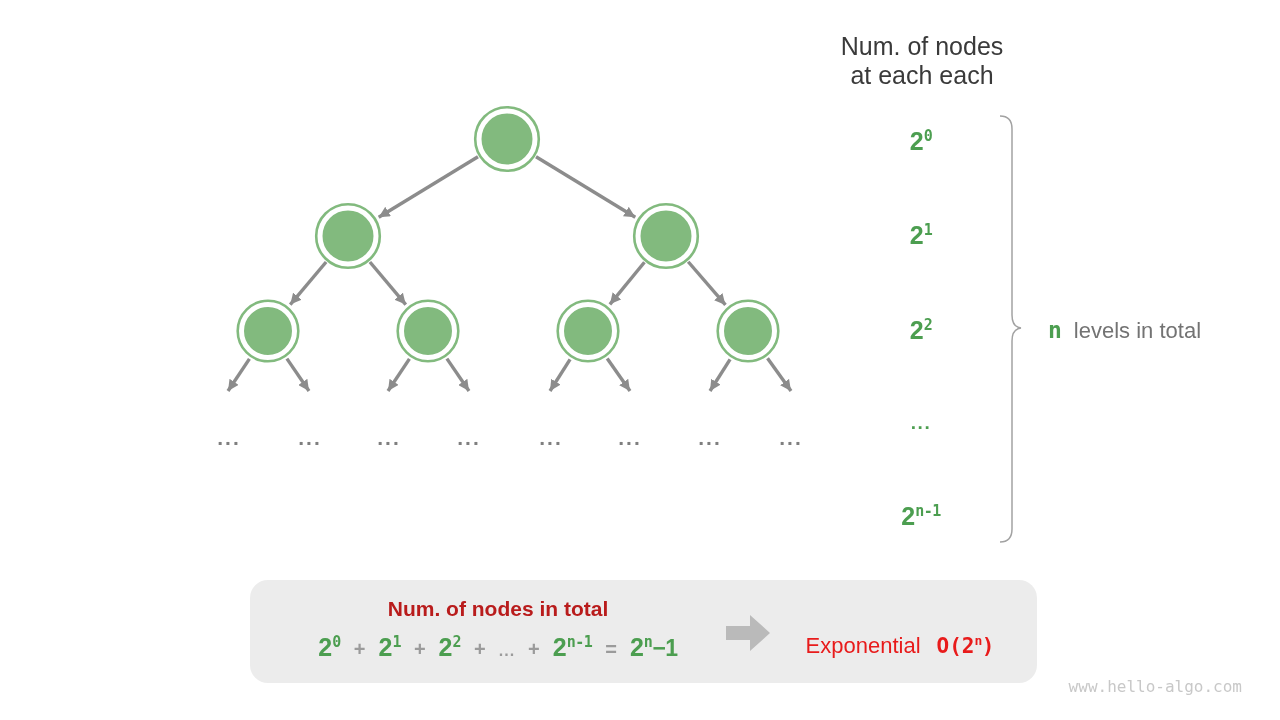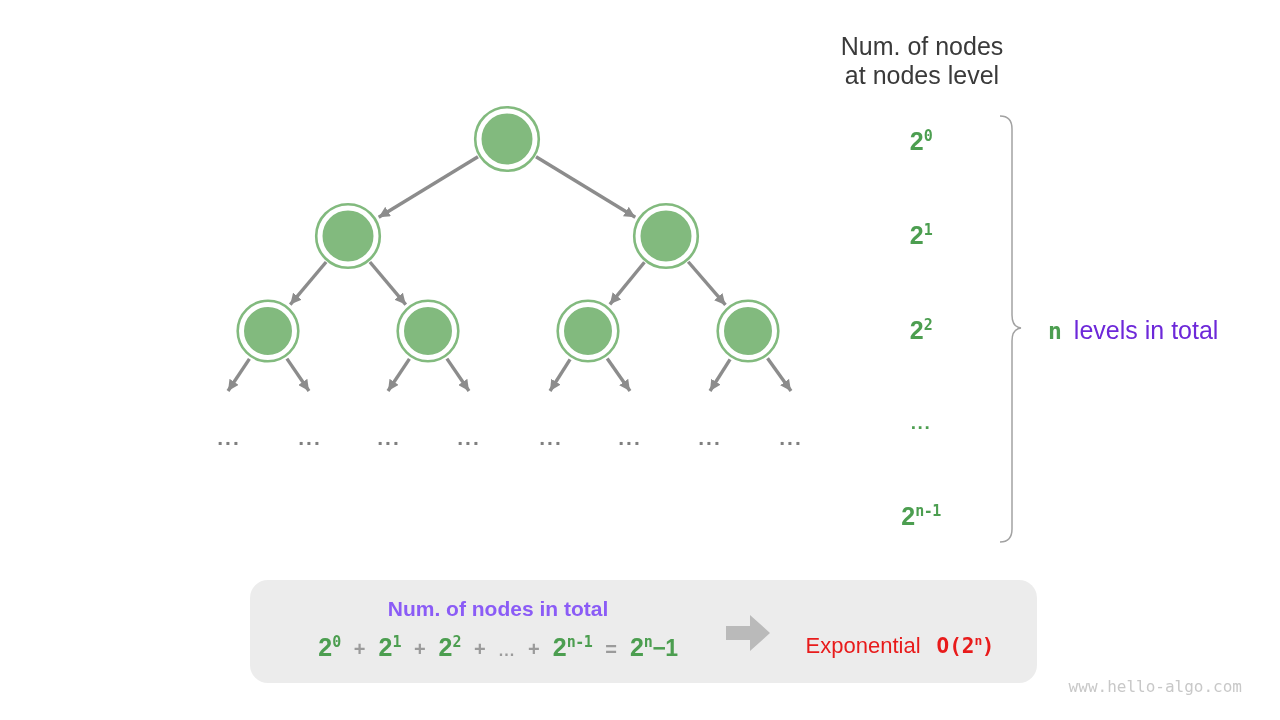--- a/index.html
+++ b/index.html
@@ -16,31 +16,31 @@
   .lvl{left:846px;width:150px;text-align:center;height:34px;line-height:34px;}
   .pow-base{font-weight:700;font-size:25px;color:#4c9e50;}
   .sup{font-family:"DejaVu Sans Mono",monospace;font-weight:700;font-size:15px;
        color:#4c9e50;position:relative;top:-9px;letter-spacing:-0.5px;}
   .lvl-ellipsis{font-size:19px;font-weight:700;color:#4c9e50;letter-spacing:1.5px;}
 
   
   .brace-label{left:1048px;top:313px;height:34px;line-height:34px;}
   .brace-n{font-family:"DejaVu Sans Mono",monospace;font-weight:700;font-size:23px;
            color:#4c9e50;margin-right:12px;}
-  .brace-rest{font-size:25px;color:#6d28d9;}
+  .brace-rest{font-size:22px;color:#737373;}
 
   
   .tree-dots{font-weight:700;font-size:21px;color:#7f7f7f;letter-spacing:2px;
              transform:translateX(-50%);}
 
   
   .box{position:absolute;left:250px;top:580px;width:787px;height:103px;
        border-radius:18px;background:#ececec;z-index:1;}
   .box-left-title{left:267px;top:597px;width:462px;text-align:center;
-                  font-size:21px;font-weight:700;color:#8b5cf6;}
+                  font-size:21px;font-weight:700;color:#b91c1c;}
   .formula{left:267px;top:633px;width:462px;display:flex;justify-content:center;
            align-items:baseline;gap:13px;height:34px;}
   .f-op{font-size:20px;font-weight:600;color:#9b9b9b;}
   .f-dots{font-size:16px;font-weight:700;color:#9b9b9b;letter-spacing:1px;}
   .f-tail{font-weight:700;font-size:23px;color:#4c9e50;letter-spacing:-0.5px;}
   .box-right-title{left:770px;top:597px;width:260px;text-align:center;
                    font-size:21px;font-weight:700;color:#3f3f3f;}
   .complexity{left:770px;top:633px;width:260px;display:flex;justify-content:center;
               align-items:baseline;gap:16px;height:34px;}
   .comp-word{font-size:22px;font-weight:400;color:#e81b1b;}
@@ -102,21 +102,21 @@
       <g>
         <circle cx="748" cy="331" r="30.3" fill="none" stroke="#82ba7e" stroke-width="2.6"></circle>
         <circle cx="748" cy="331" r="25.5" fill="#82ba7e" stroke="#ffffff" stroke-width="3"></circle>
       </g>
       <path d="M1000,116 Q1012,116 1012,129 L1012,315 Q1012,327 1021,328 Q1012,329 1012,341 L1012,529 Q1012,542 1000,542" fill="none" stroke="#a2a2a2" stroke-width="1.5"></path>
       <polygon points="726,626 750,626 750,615 770,633 750,651 750,640 726,640" fill="#bababa"></polygon>
     </svg>
 
   <div class="txt col-header">
     <div>Num. of nodes</div>
-    <div>at nodes level</div>
+    <div>at each each</div>
   </div>
 
   <div id="level-labels">
       <div class="txt lvl" style="top: 124px;"><span class="pow-base">2</span><span class="sup">0</span></div>
       <div class="txt lvl" style="top: 218px;"><span class="pow-base">2</span><span class="sup">1</span></div>
       <div class="txt lvl" style="top: 313px;"><span class="pow-base">2</span><span class="sup">2</span></div>
       <div class="txt lvl" style="top: 406px;"><span class="lvl-ellipsis">...</span></div>
       <div class="txt lvl" style="top: 499px;"><span class="pow-base">2</span><span class="sup">n-1</span></div>
     </div>
 

